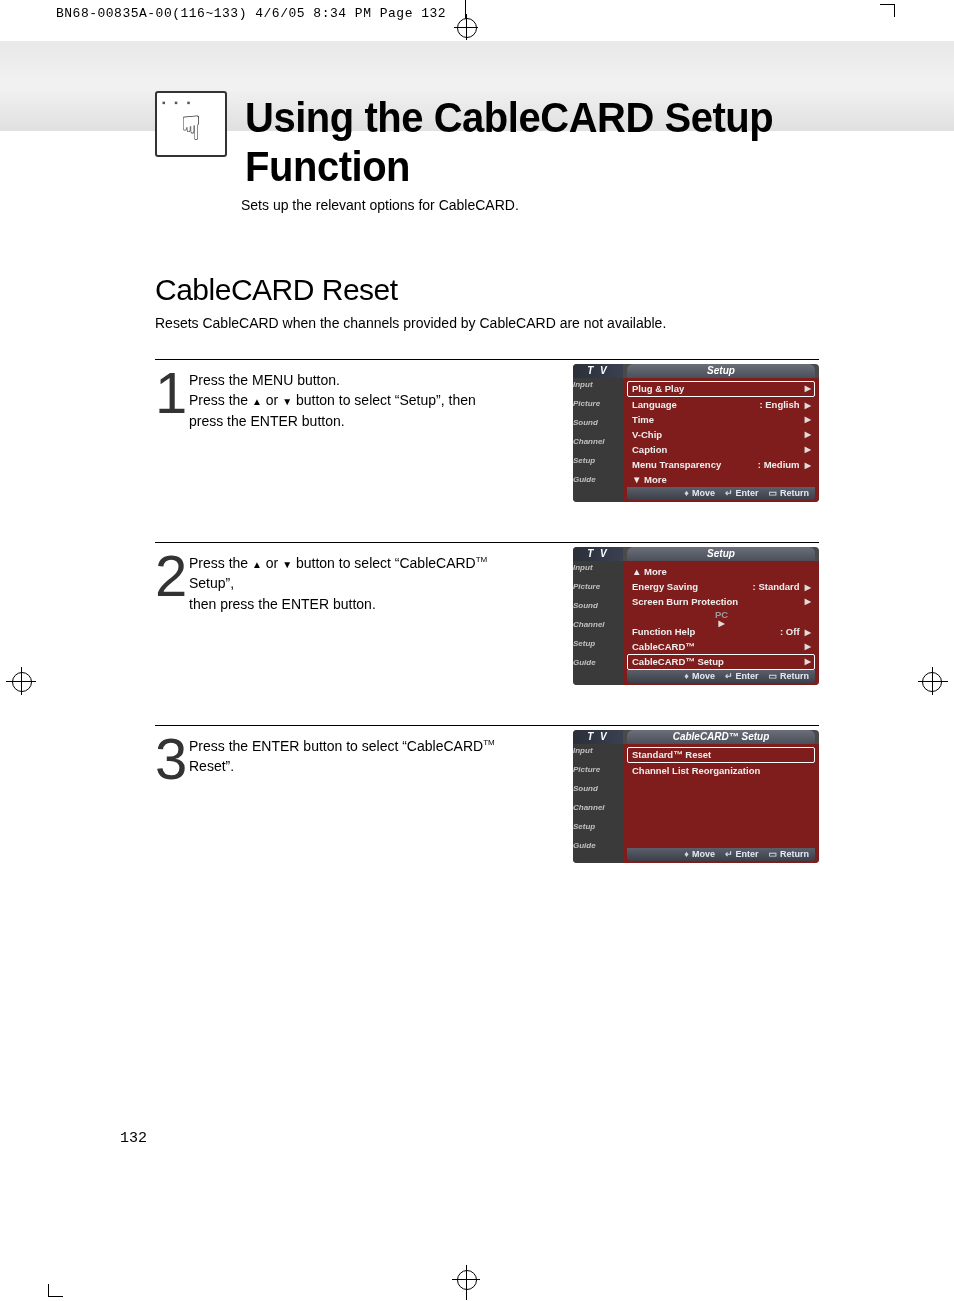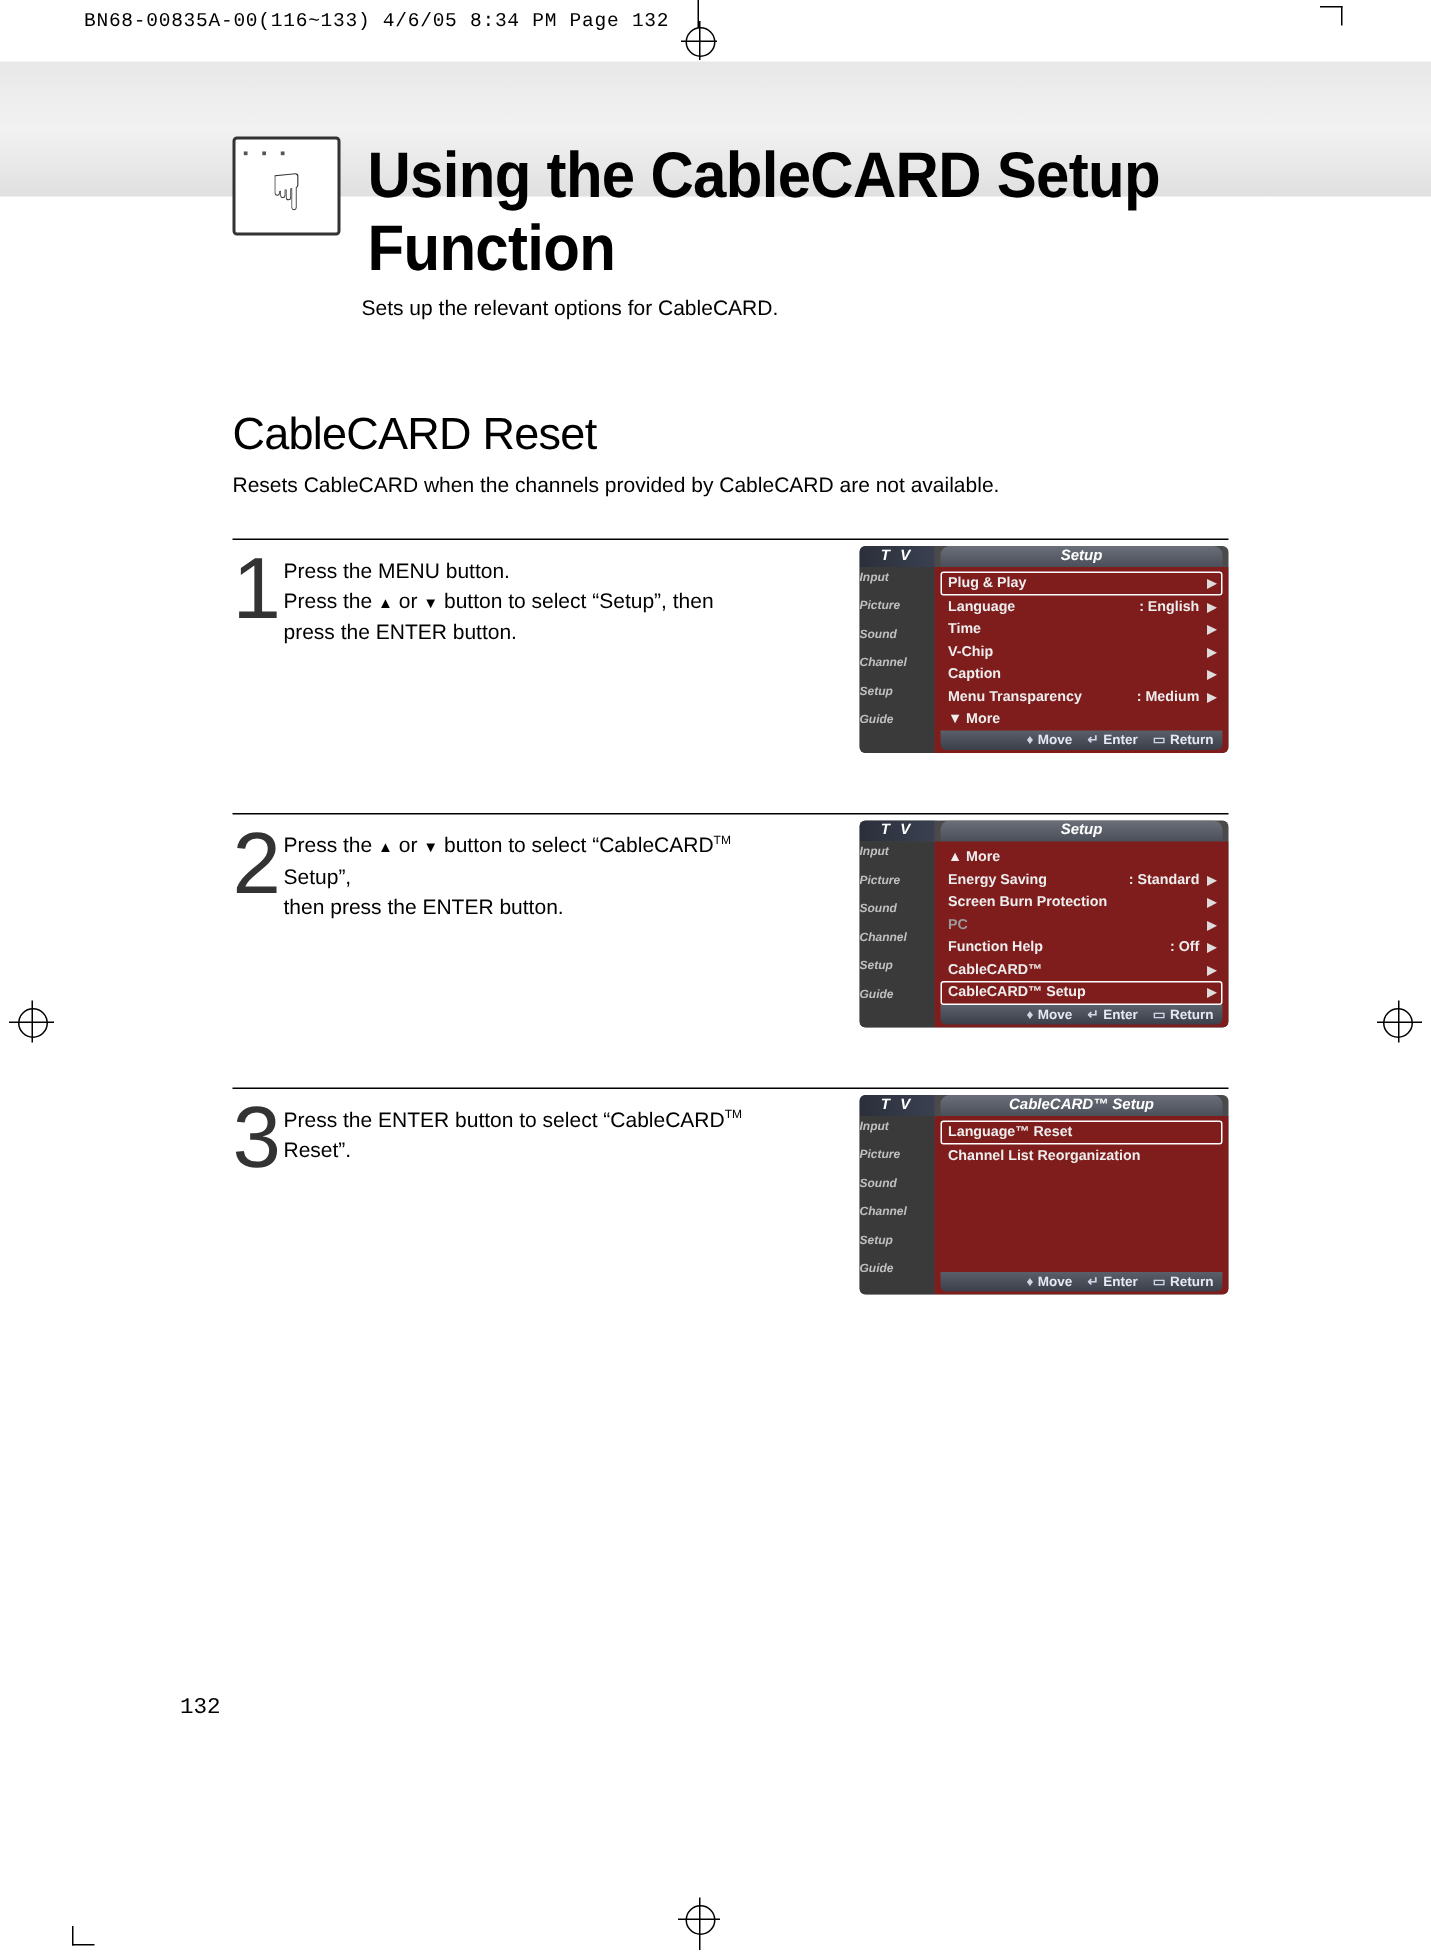--- a/index.html
+++ b/index.html
@@ -279,21 +279,21 @@
     height: 14px;
     padding: 1px 4px 0 5px;
     color: #eee;
     font-size: 9.5px;
   }
   .osd-row.sel {
     border: 1px solid #fff;
     border-radius: 2px;
     padding: 0 3px 0 4px;
   }
-  .osd-row.dim { color: #9a9a9a; }
+  .osd-row.dim { color: #9a9a9a; flex-direction: column; }
   .osd-arrow { font-size: 8px; color:#ddd; }
   .osd-footer {
     display: flex;
     justify-content: flex-end;
     gap: 10px;
     background: linear-gradient(to bottom,#5a5f6a,#3a3f4a);
     font-size: 9px;
     padding: 2px 6px;
     color: #e5e9f5;
     border-radius: 0 0 4px 4px;
@@ -506,21 +506,21 @@
         <div class="osd-side">
           <div class="osd-side-item">Input</div>
           <div class="osd-side-item">Picture</div>
           <div class="osd-side-item">Sound</div>
           <div class="osd-side-item">Channel</div>
           <div class="osd-side-item">Setup</div>
           <div class="osd-side-item">Guide</div>
         </div>
         <div class="osd-main">
           <div class="osd-row sel">
-              <span>Language™ Reset</span>
+              <span>Standard™ Reset</span>
               <span></span>
             </div>
           <div class="osd-row">
               <span>Channel List Reorganization</span>
               <span></span>
             </div>
           <div style="height:70px"></div>
           <div class="osd-footer">
             <span>
                 <span class="footer-icon">♦</span>

